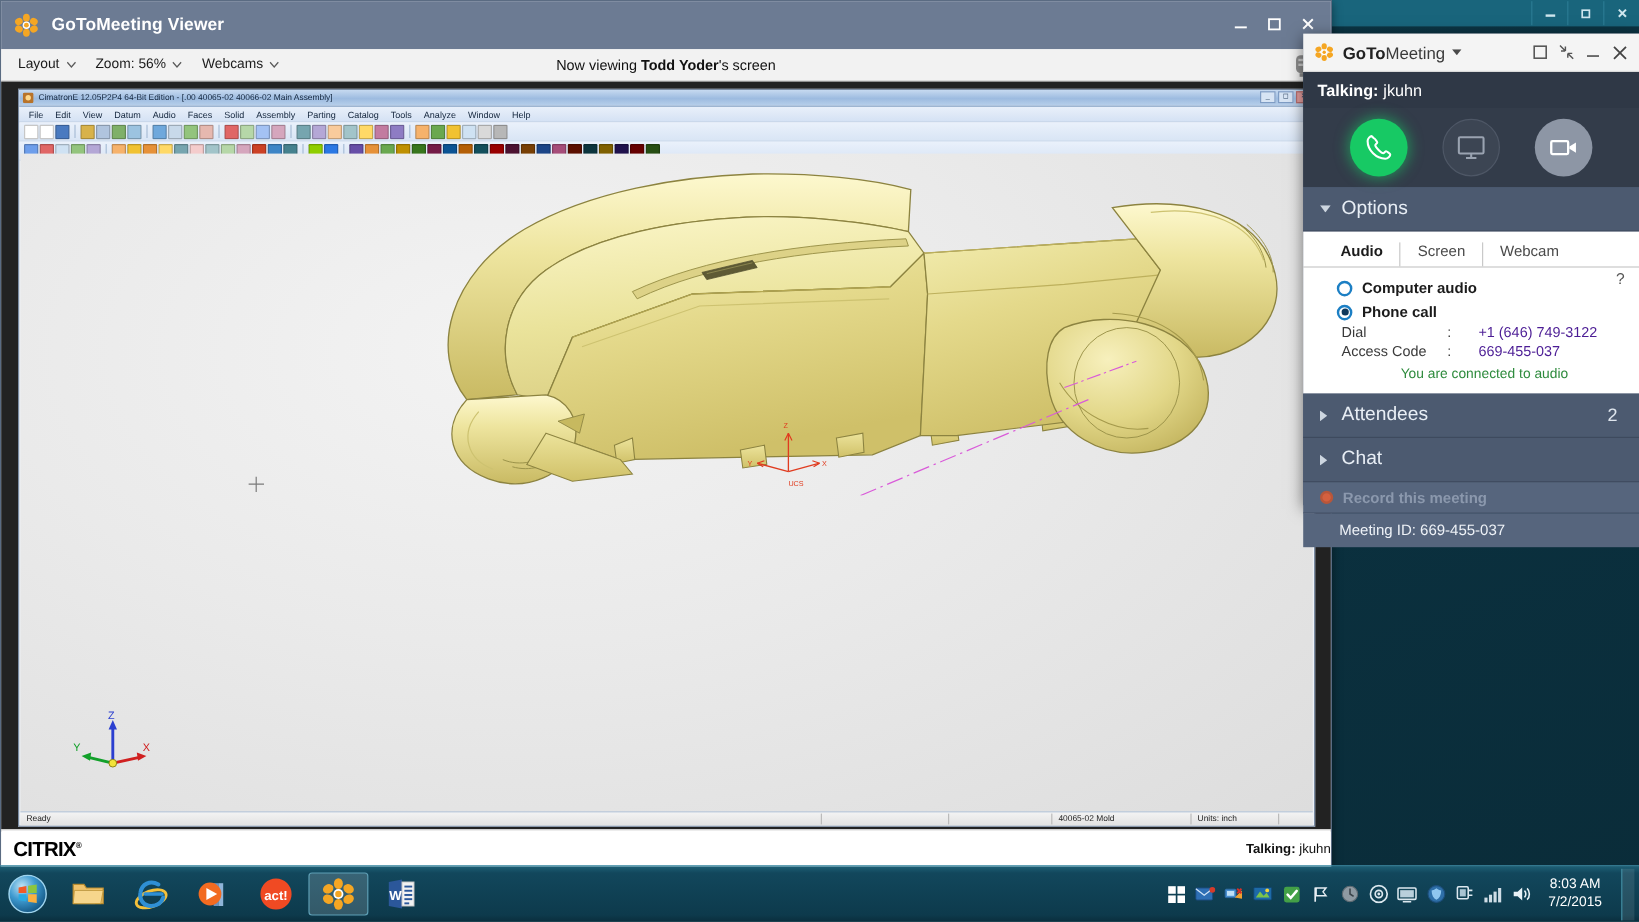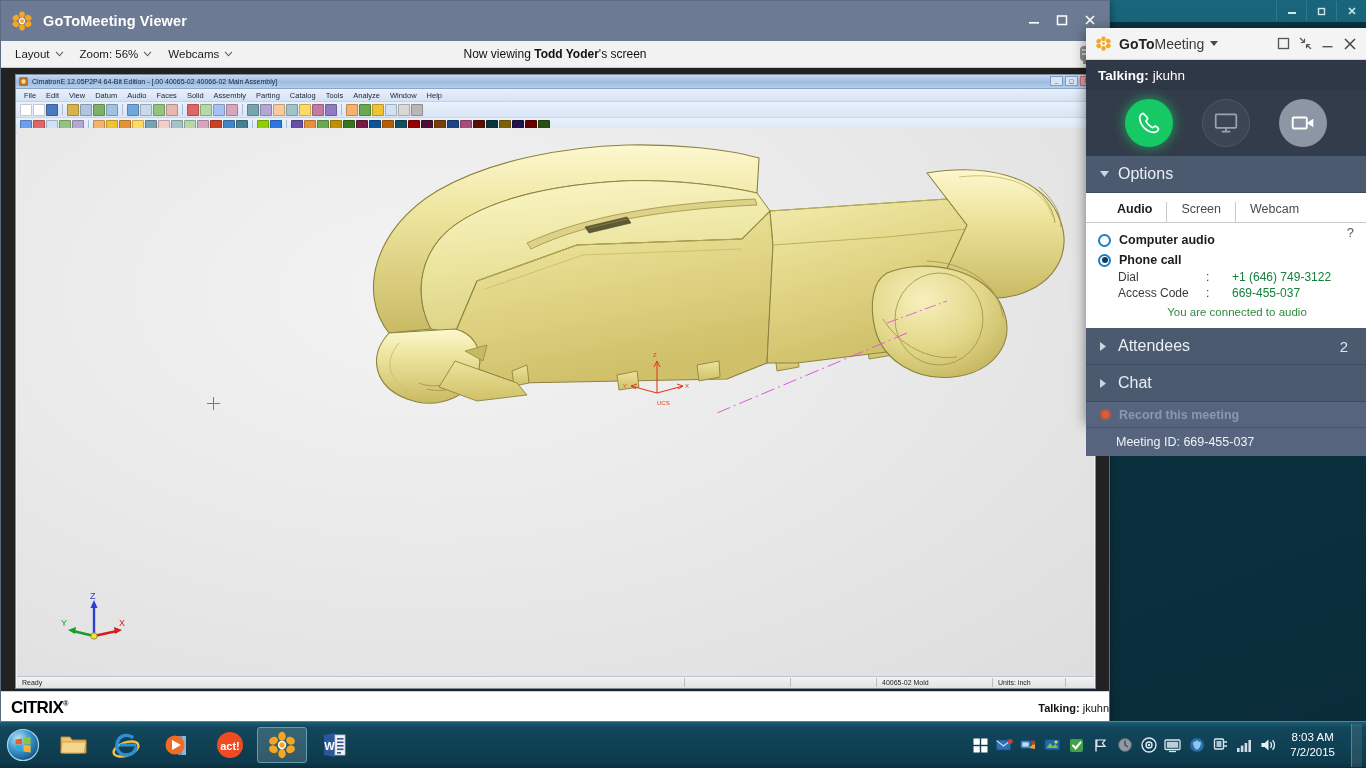--- a/index.html
+++ b/index.html
@@ -197,33 +197,33 @@
     border-bottom: 1px solid #c8c8c8; padding-left: 29px;
   }
   .gtm-tab {
     font-size: 12.5px; color: #4a4a4a; padding: 0 14px 6px 2px; position: relative;
   }
   .gtm-tab.active { color: #1b1b1b; font-weight: bold; }
   .gtm-tab + .gtm-tab { border-left: 1px solid #c9c9c9; padding-left: 14px; }
 
   .gtm-audio { padding: 6px 0 8px 0; position: relative; }
   .help-q { position: absolute; right: 12px; top: 2px; font-size: 13px; color: #555; }
-  .radio-row { display: flex; align-items: center; padding: 4px 0 2px 12px; }
+  .radio-row { display: flex; align-items: center; padding: 4px 0 2px 28px; }
   .radio {
     width: 13px; height: 13px; border-radius: 50%; border: 2px solid #1c7fc4;
     background: #fff; flex: 0 0 auto; display: flex; align-items: center; justify-content: center;
   }
   .radio.sel::after {
     content: ''; width: 6px; height: 6px; border-radius: 50%; background: #10395c; display: block;
   }
   .radio-label { font-size: 12.5px; color: #1b1b1b; margin-left: 8px; font-weight: bold; }
   .kv { display: flex; font-size: 12px; color: #3a3a3a; padding: 1px 0 1px 32px; gap: 16px; }
   .kv .k { width: 72px; }
   .kv .sep { width: 10px; }
-  .kv .v { color: #15803d; }
+  .kv .v { color: #4c1d95; }
   .connected { font-size: 11.5px; color: #2e8b3d; text-align: center; padding: 5px 0 2px 22px; }
 
   .gtm-record {
     height: 26px; background: #56657d; display: flex; align-items: center;
     padding-left: 14px; font-size: 12.5px; color: #8b98ad; font-weight: bold;
     border-bottom: 1px solid #46536a;
   }
   .rec-dot {
     width: 11px; height: 11px; border-radius: 50%; border: 2px solid #b8563a;
     background: #d4603f; margin-right: 8px; flex: 0 0 auto;

